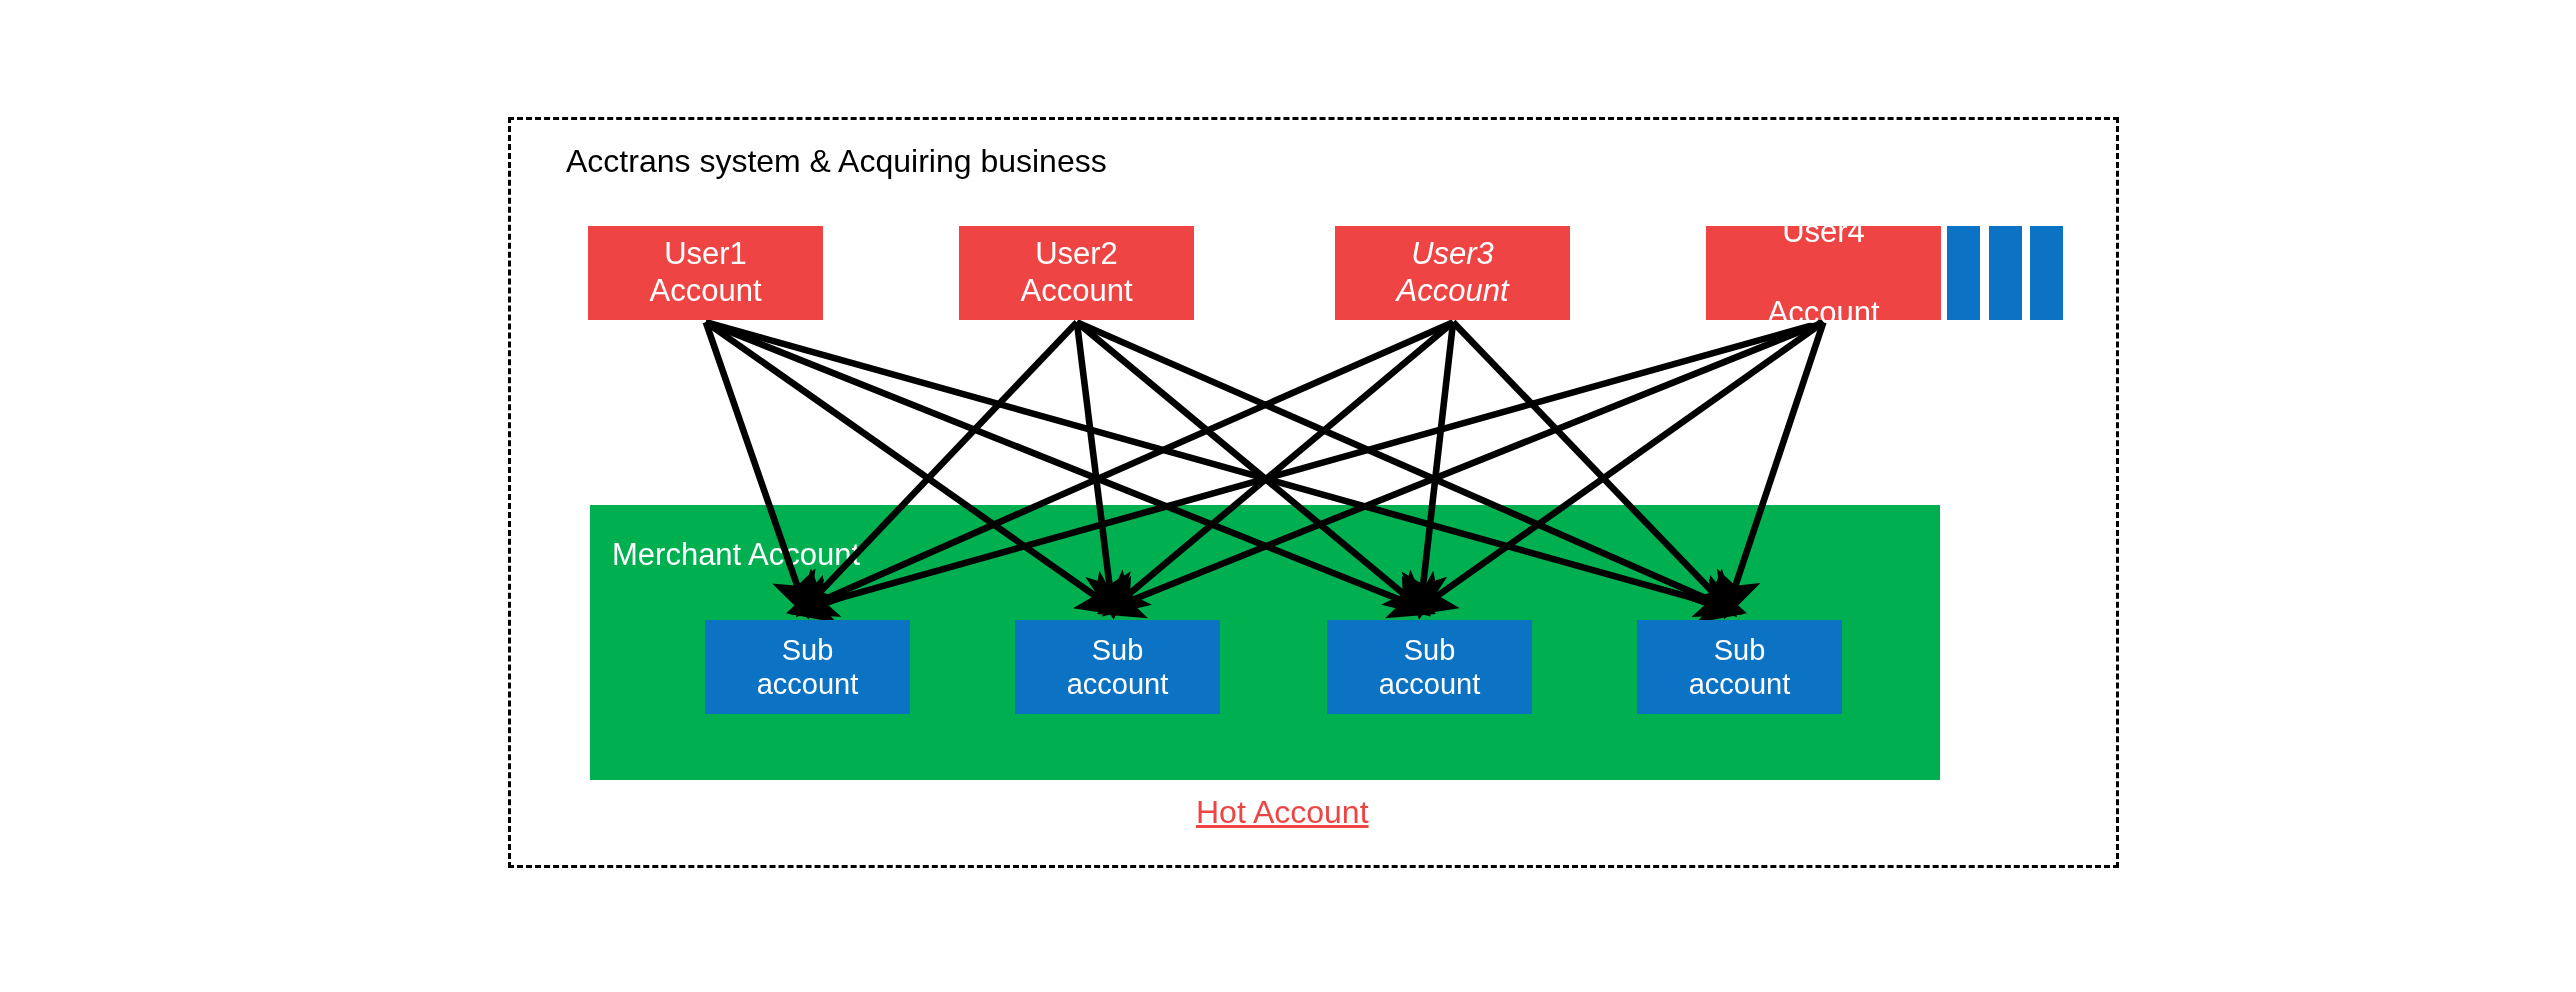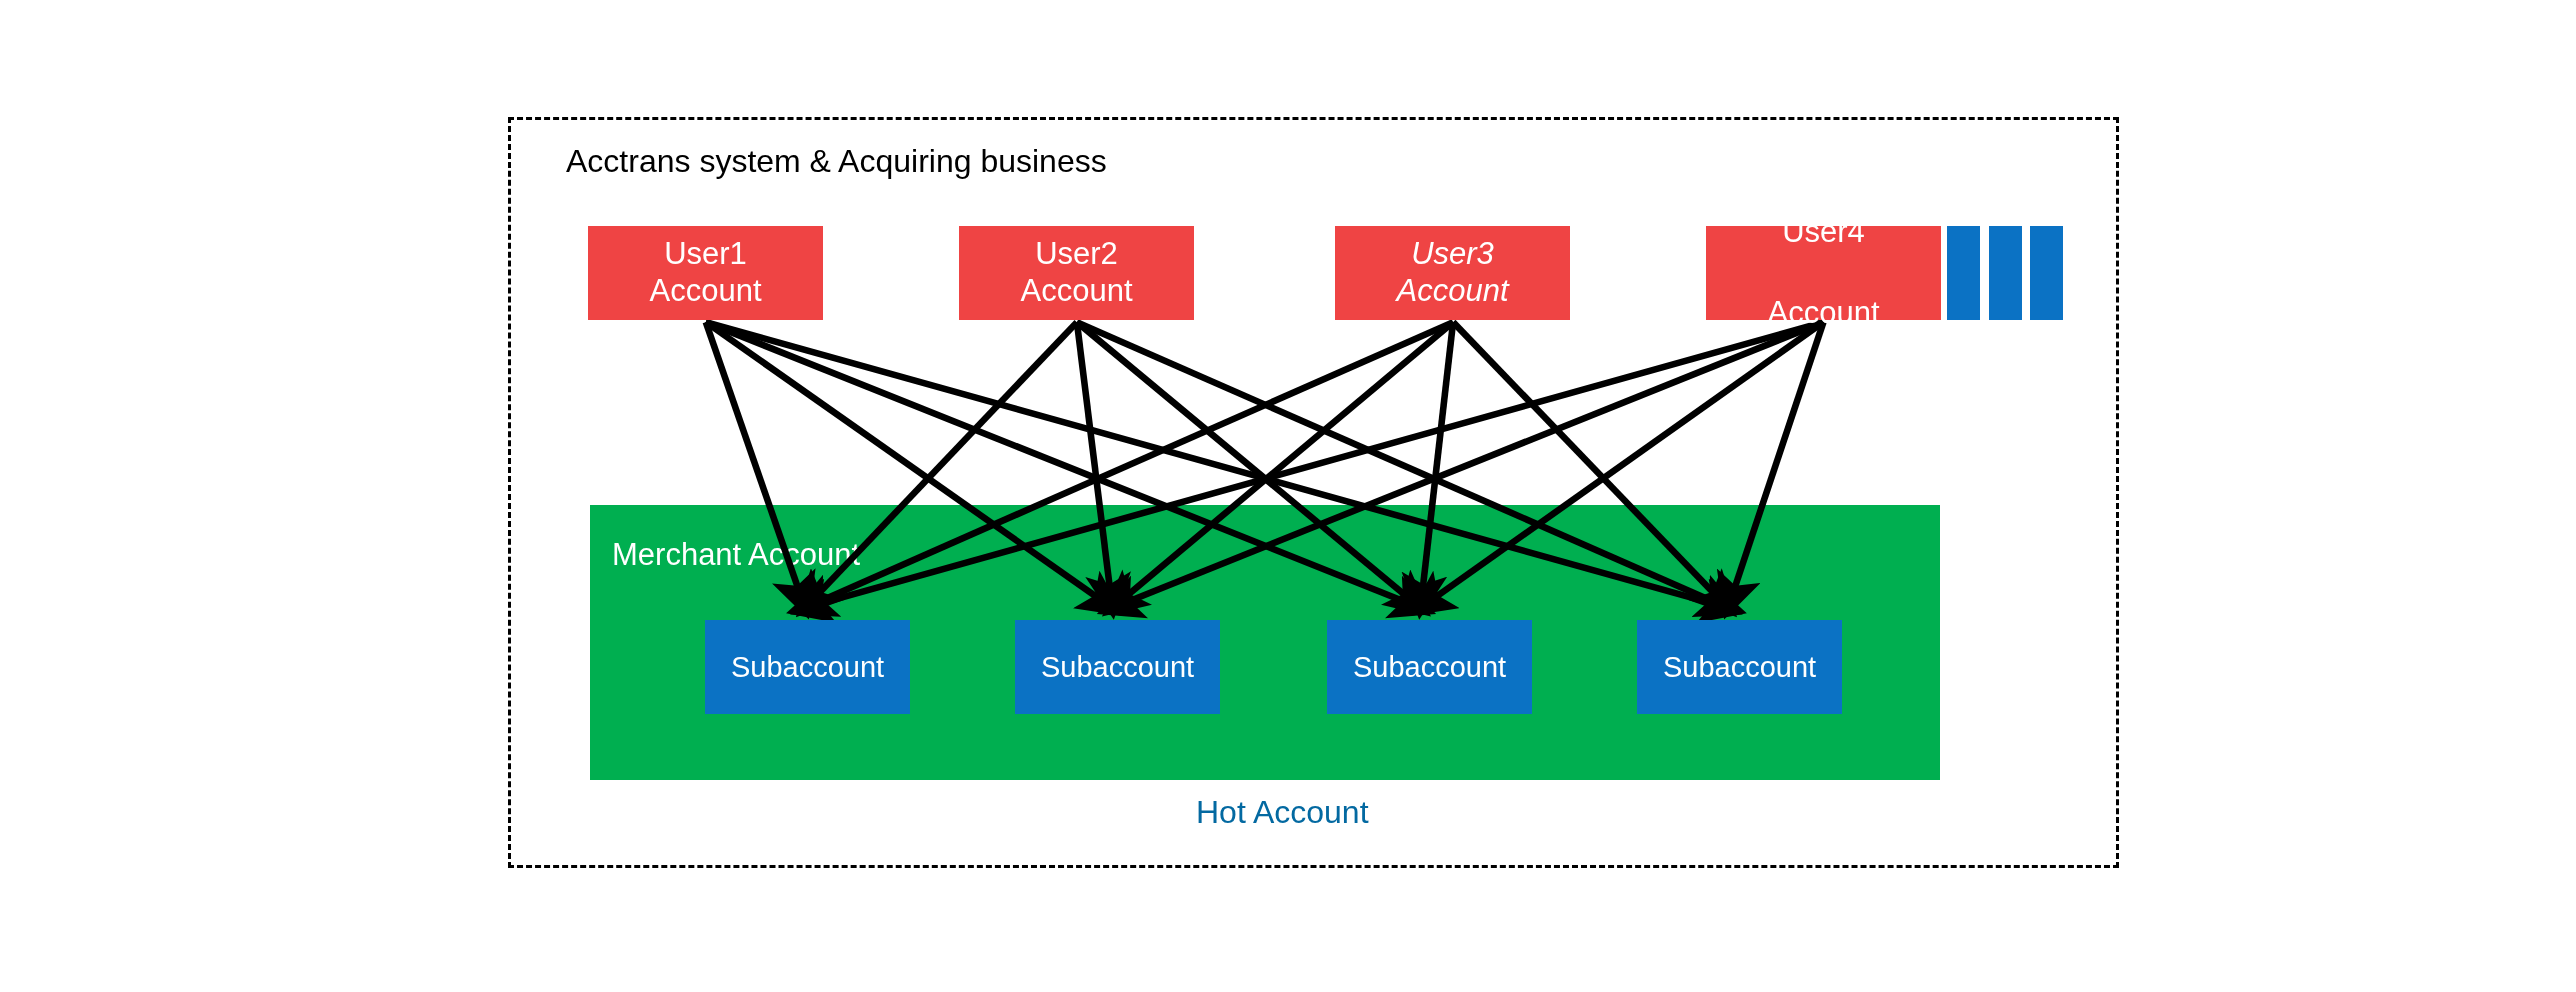--- a/index.html
+++ b/index.html
@@ -34,22 +34,23 @@
   .green-zone-label{
     position:absolute;
     left:612px;top:537px;
     font-size:31px;color:#ffffff;
     white-space:nowrap;
   }
 
   .hot-account-label{
     position:absolute;
     left:1196px;top:794px;
-    font-size:32px;color:#0369a1;
+    font-size:32px;color:#ef4444;
     white-space:nowrap;
+    text-decoration:underline;
   }
 
   .bookkeeping-label{
     position:absolute;
     left:1693px;top:413px;
     font-size:32px;color:#000000;
     white-space:nowrap;
   }
 
   .user-box{
@@ -68,21 +69,21 @@
     position:absolute;
     top:226px;height:94px;width:33px;
     background:#0B72C4;
   }
 
   .sub-box{
     position:absolute;
     top:620px;height:94px;width:205px;
     background:#0B72C4;
     color:#ffffff;
-    display:flex;flex-direction:row;
+    display:flex;flex-direction:column;
     align-items:center;justify-content:center;
     font-size:29px;line-height:1.18;
     text-align:center;
   }
   .sub-box .ln{display:block;}
 
   #edges{position:absolute;left:0;top:0;width:2576px;height:992px;pointer-events:none;}
   #edges line{stroke:#000000;stroke-width:9;}
 </style>
 </head>

